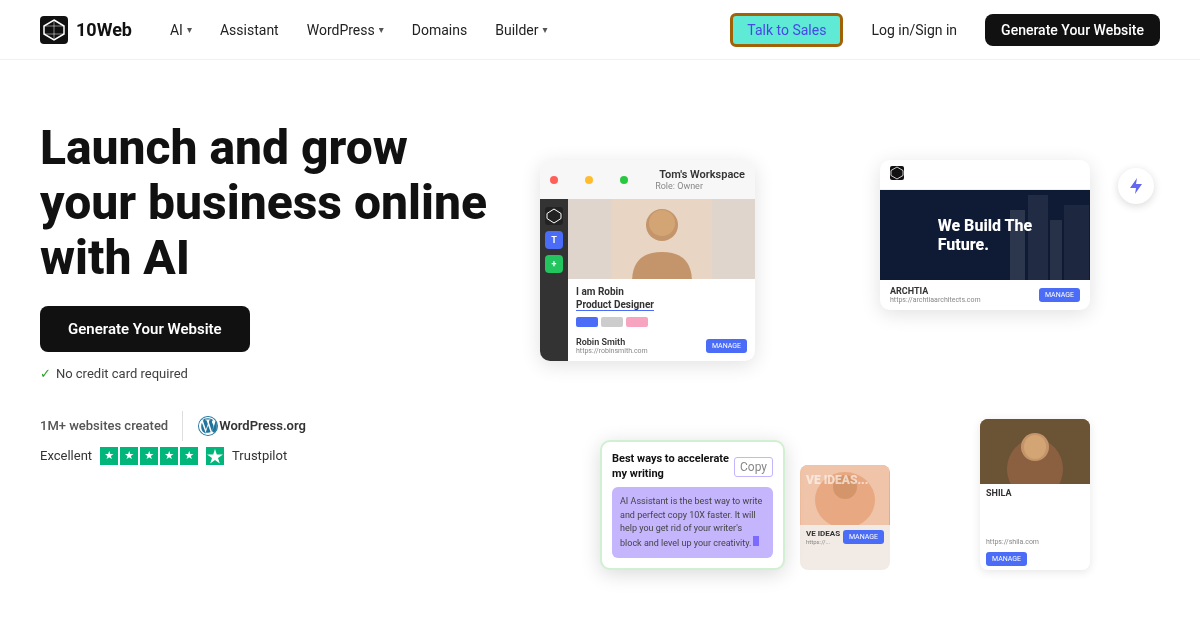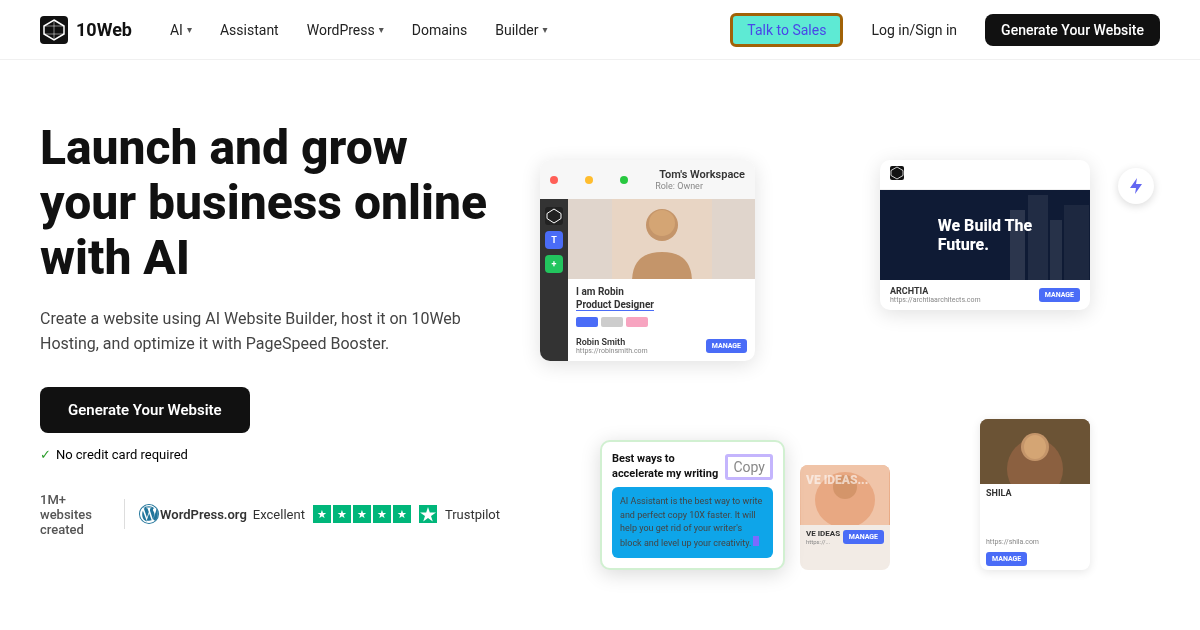--- a/index.html
+++ b/index.html
@@ -104,21 +104,21 @@
       color: #fff;
       font-size: 15px;
       font-weight: 600;
       padding: 14px 28px;
       border-radius: 8px;
       cursor: pointer;
       margin-bottom: 14px;
     }
     .hero-nocredit {
       font-size: 13px;
-      color: #000000;
+      color: #404040;
       display: flex;
       align-items: center;
       gap: 5px;
       margin-bottom: 30px;
     }
     .hero-nocredit::before {
       content: '✓';
       color: #2a9d2a;
     }
     .hero-social-count {
@@ -320,21 +320,21 @@
       align-items: center;
       justify-content: space-between;
       padding: 4px 8px 6px;
     }
     .card-manage-name { font-size: 9px; color: #333; font-weight: 600; }
     .card-manage-url { font-size: 7px; color: #888; }
     .manage-btn {
       background: #4a6cf7;
       color: #fff;
       font-size: 7px;
-      font-weight: 700;
+      font-weight: 400;
       padding: 3px 6px;
       border-radius: 3px;
     }
 
     
     .card-archtia {
       position: absolute;
       top: 50px;
       right: 70px;
       width: 210px;
@@ -402,28 +402,28 @@
       align-items: center;
       margin-bottom: 6px;
     }
     .card-ai-title {
       font-size: 11px;
       font-weight: 700;
       color: #111;
       line-height: 1.3;
     }
     .copy-btn {
-      font-size: 14px;
+      font-size: 12px;
       color: #888;
-      border: 3px solid #c4b5fd;
+      border: 1px solid #c4b5fd;
       border-radius: 3px;
       padding: 2px 5px;
     }
     .card-ai-bubble {
-      background: #0ea5e9;
+      background: #c4b5fd;
       border-radius: 6px;
       padding: 8px;
       font-size: 9px;
       color: #444;
       line-height: 1.5;
     }
     .card-ai-cursor {
       display: inline-block;
       width: 6px;
       height: 10px;
@@ -482,21 +482,21 @@
     .shila-name { font-size: 9px; font-weight: 700; color: #333; }
     .shila-url { font-size: 7px; color: #888; margin-top: 40px; }
 
     .social-divider {
       width: 1px;
       height: 30px;
       background: #ddd;
     }
     .social-bottom {
       display: flex;
-      flex-direction: row;
+      flex-direction: column;
       gap: 6px;
       margin-top: 16px;
     }
   </style>
 </head>
 <body>
 
 <nav>
   <a class="logo">
     <svg class="logo-icon" viewBox="0 0 28 28" fill="none" xmlns="http://www.w3.org/2000/svg">
@@ -530,21 +530,20 @@
 
   <div class="nav-talk">Talk to Sales</div>
   <div class="nav-login">Log in/Sign in</div>
   <div class="nav-cta">Generate Your Website</div>
 </nav>
 
 <div class="hero">
 
   <div class="hero-left">
     <h1 class="hero-title">Launch and grow your business online with AI</h1>
-    <p class="hero-sub">Create a website using AI Website Builder, host it on 10Web Hosting, and optimize it with PageSpeed Booster.</p>
     <div class="hero-btn">Generate Your Website</div>
     <div class="hero-nocredit">No credit card required</div>
 
     <div class="social-bottom">
       <div style="display:flex; align-items:center; gap:14px;">
         <span class="hero-social-count">1M+ websites created</span>
         <div class="social-divider"></div>
         <div class="hero-social-wp">
           <svg class="wp-icon" viewBox="0 0 22 22" fill="none">
             <circle cx="11" cy="11" r="10" fill="#21759b"></circle>

